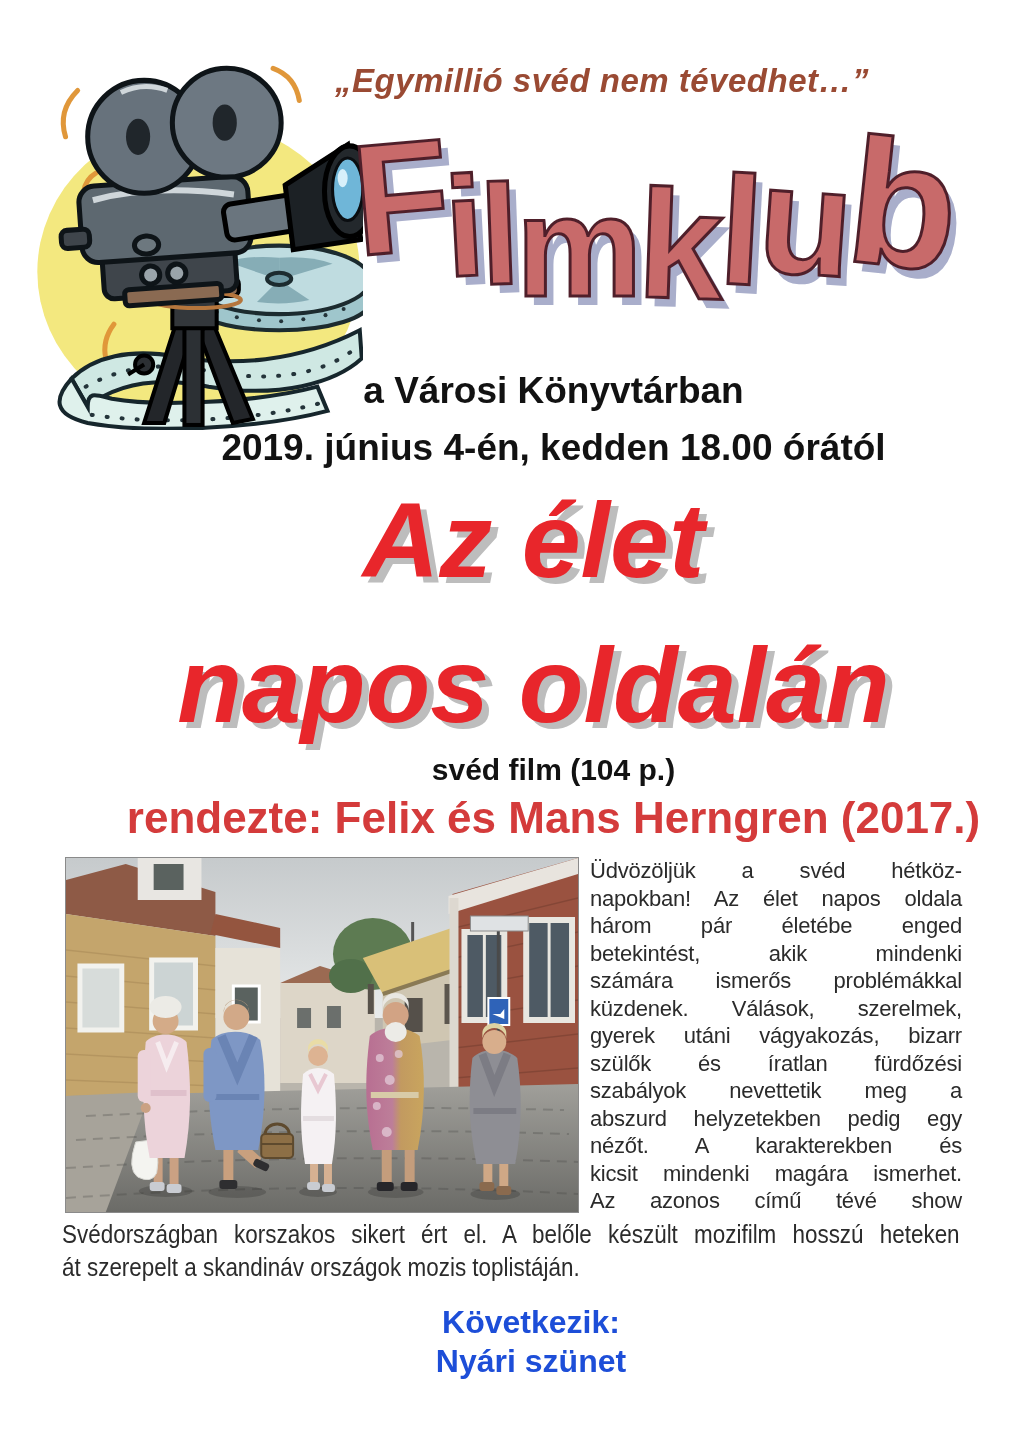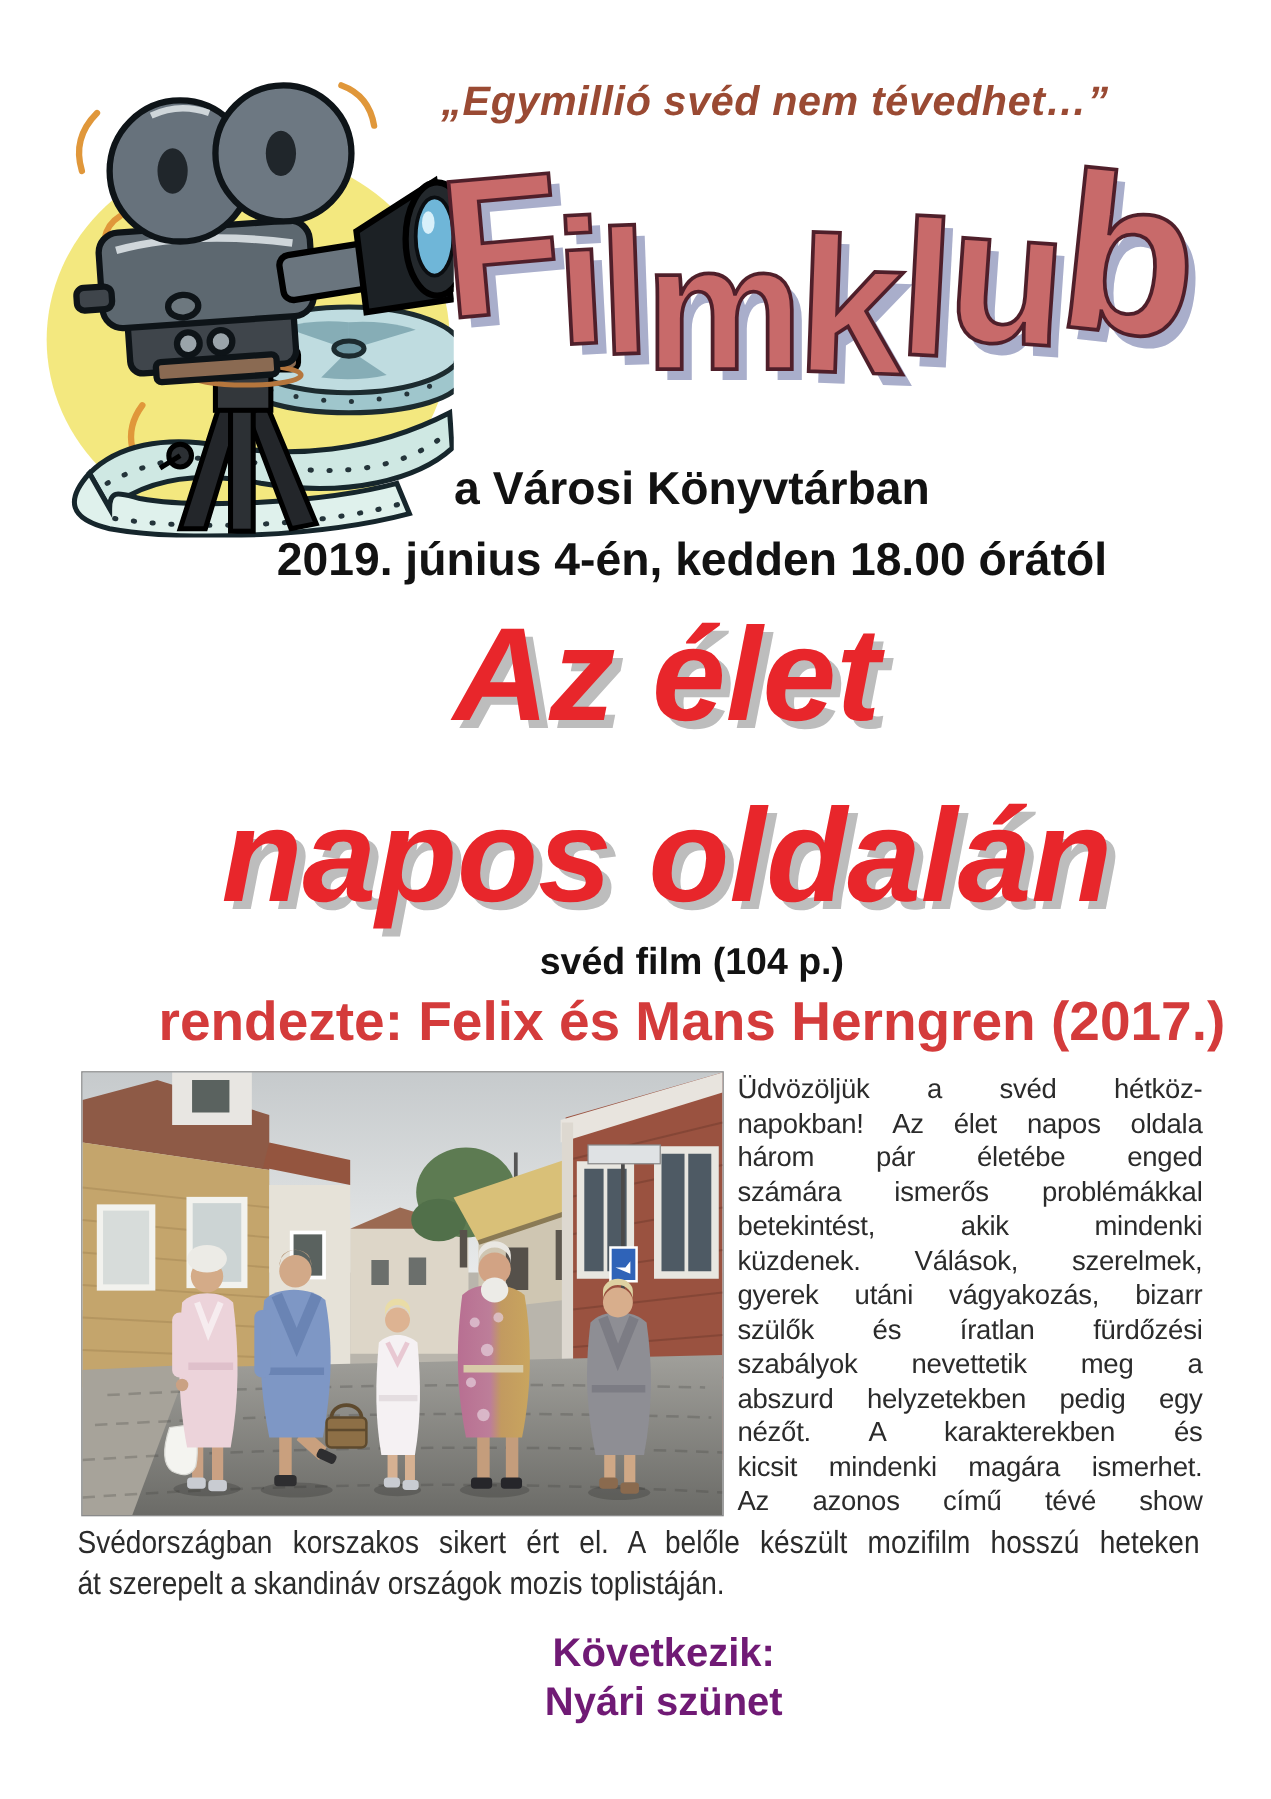--- a/index.html
+++ b/index.html
@@ -4,21 +4,21 @@
 <style>
   html,body { margin:0; padding:0; background:#ffffff; }
   .page {
     position:relative; width:1017px; height:1439px; background:#ffffff;
     font-family:"Liberation Sans", sans-serif; overflow:hidden;
   }
 
   
   .quote {
     position:absolute; left:335px; top:62px; width:570px;
-    text-align:center; font-size:33px; font-weight:bold; font-style:italic;
+    text-align:left; font-size:33px; font-weight:bold; font-style:italic;
     color:#9a4a33; letter-spacing:0.5px;
   }
 
   
   .wordart {
     position:absolute; left:348px; top:116px; width:610px; height:250px;
     white-space:nowrap; text-align:center;
   }
   .wordart span {
     display:inline-block; vertical-align:top; font-weight:bold;
@@ -70,21 +70,21 @@
     position:absolute; left:62px; top:1218px; width:1020px;
     transform:scaleX(0.88); transform-origin:0 0;
     font-size:25.5px; line-height:33px; color:#2b2b2b;
   }
   .body-bottom .bline1 { text-align:justify; text-align-last:justify; }
   .body-bottom .bline2 { text-align:left; }
 
   
   .footer {
     position:absolute; left:45px; right:0; top:1303px; text-align:center;
-    color:#701a75; font-weight:bold; font-size:32px; line-height:39px;
+    color:#1d4ed8; font-weight:bold; font-size:32px; line-height:39px;
   }
 
   
   .camera-wrap { position:absolute; left:25px; top:32px; width:338px; height:398px; }
   .camera-wrap svg { display:block; width:100%; height:100%; }
 </style>
 </head>
 <body>
 
 <div class="page">
@@ -352,22 +352,22 @@
         <circle cx="430" cy="184" r="12" fill="#d8ae8c"></circle>
         <path d="M418 182 a12 12 0 0 1 24 0 l0 -7 a12 10 0 0 0 -24 0 z" fill="#ded2a2"></path>
       </g>
     </svg>
   </div>
 
   <div class="body-col">
     <div class="bline">Üdvözöljük a svéd hétköz-</div>
     <div class="bline">napokban! Az élet napos oldala</div>
     <div class="bline">három pár életébe enged</div>
+    <div class="bline">betekintést, akik mindenki</div>
     <div class="bline">számára ismerős problémákkal</div>
-    <div class="bline">betekintést, akik mindenki</div>
     <div class="bline">küzdenek. Válások, szerelmek,</div>
     <div class="bline">gyerek utáni vágyakozás, bizarr</div>
     <div class="bline">szülők és íratlan fürdőzési</div>
     <div class="bline">szabályok nevettetik meg a</div>
     <div class="bline">abszurd helyzetekben pedig egy</div>
     <div class="bline">nézőt. A karakterekben és</div>
     <div class="bline">kicsit mindenki magára ismerhet.</div>
     <div class="bline">Az azonos című tévé show</div>
   </div>
 

